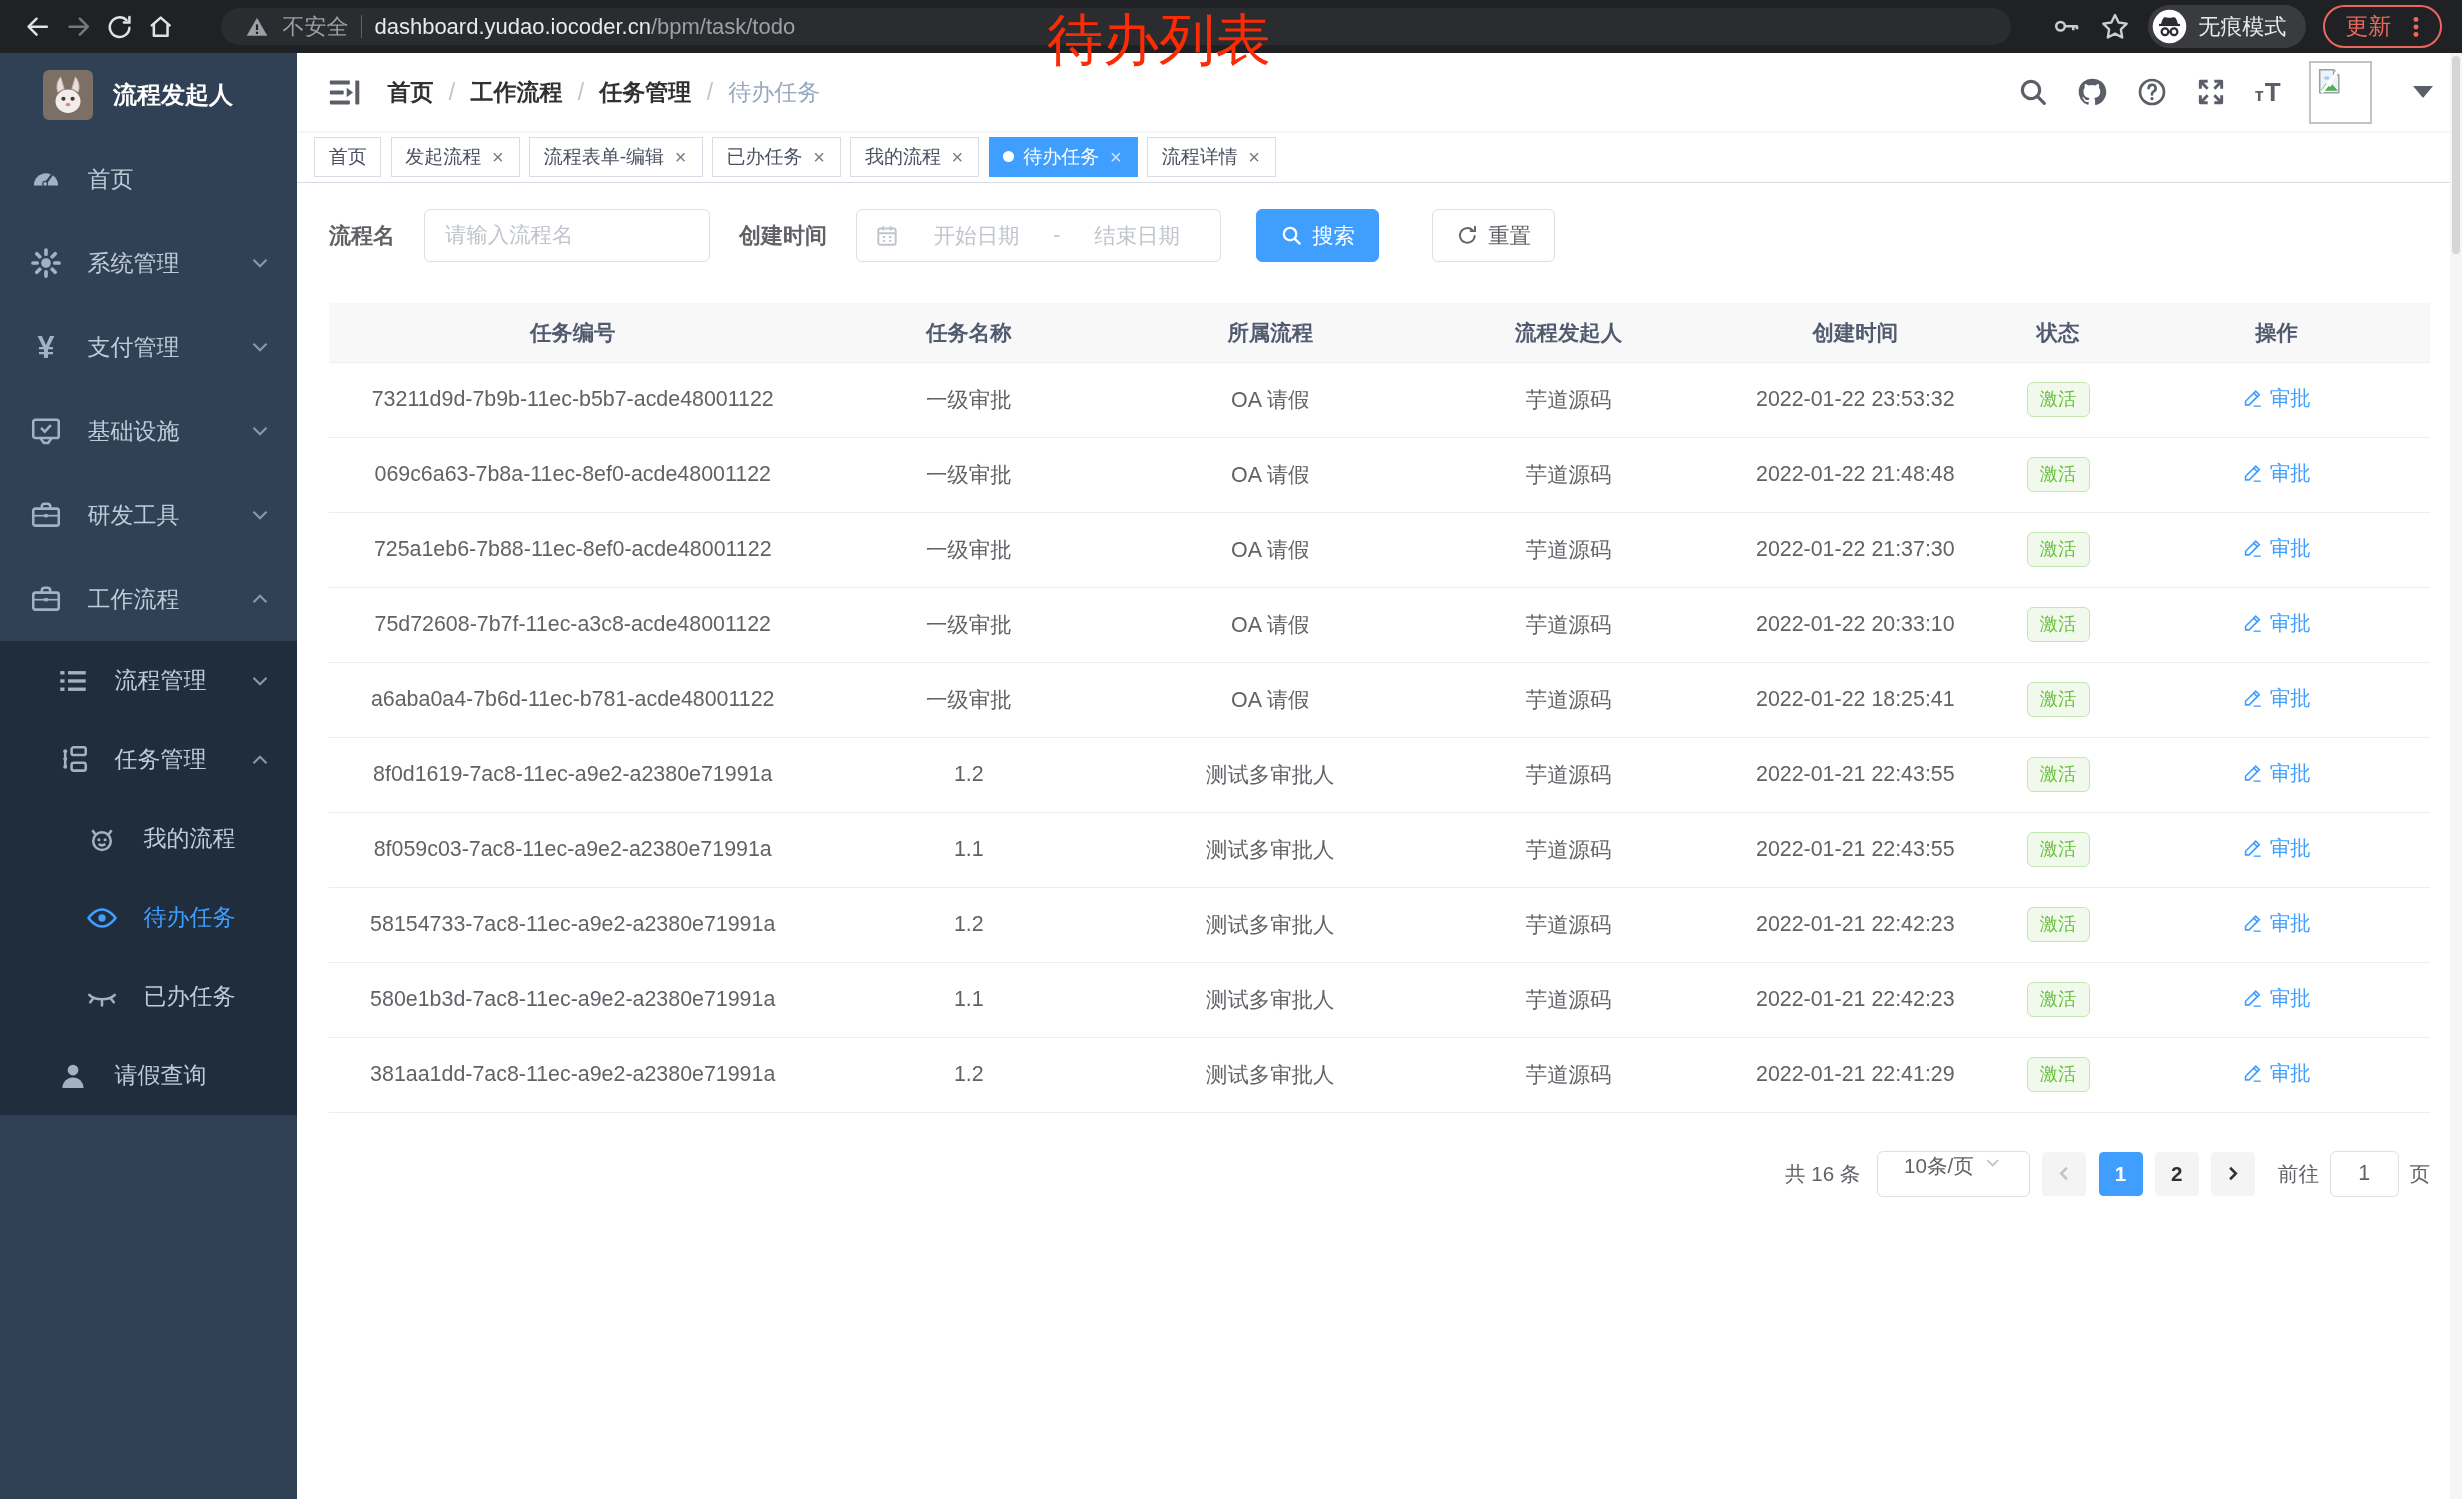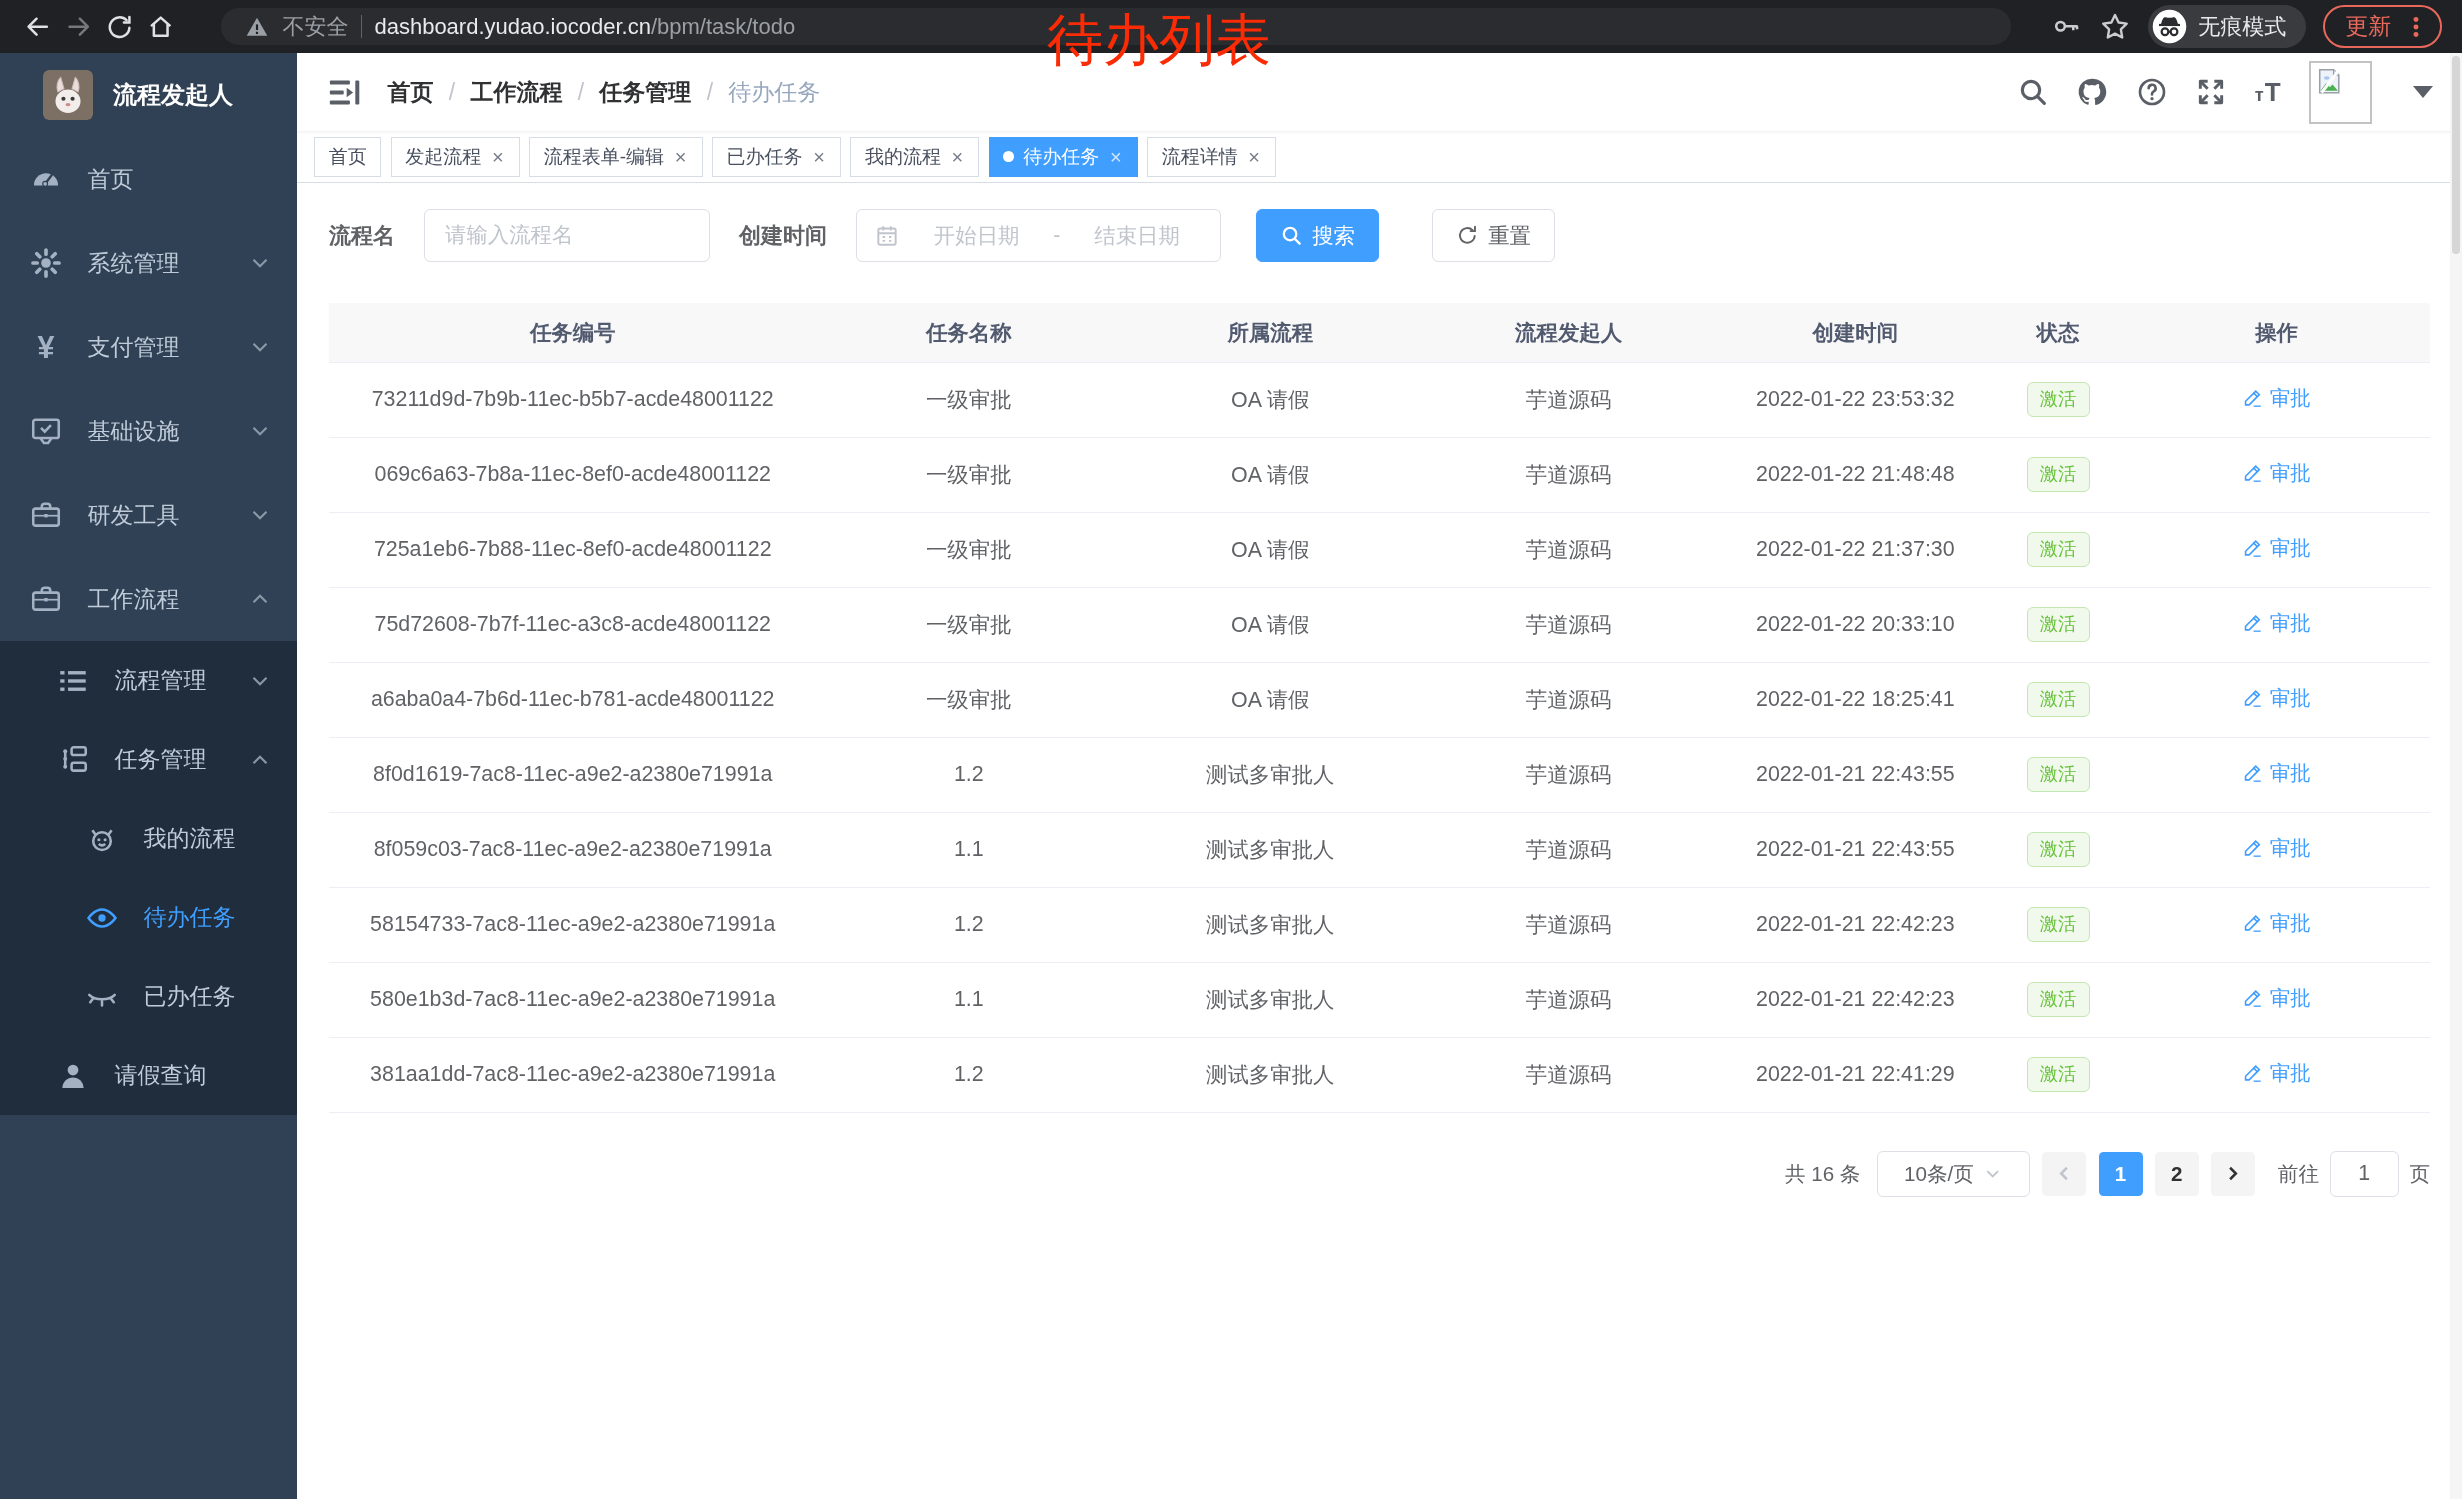--- a/index.html
+++ b/index.html
@@ -85,21 +85,21 @@
   table{width:100%;border-collapse:collapse;table-layout:fixed}
   col.w1{width:23.2%}col.w2{width:14.5%}col.w3{width:14.2%}col.w4{width:14.2%}col.w5{width:13.1%}col.w6{width:6.2%}col.w7{width:14.6%}
   th{background:#f8f8f9;color:#515a6e;font-weight:700;font-size:21.4px;height:59px;text-align:center;border-bottom:1.5px solid #ebeef5}
   td{height:75px;font-size:21.4px;color:#606266;text-align:center;border-bottom:1.5px solid #ebeef5;white-space:nowrap;overflow:hidden}
   .badge{display:inline-block;background:var(--success-bg);border:1.5px solid var(--success-border);color:var(--success-text);font-size:18.3px;padding:6.9px 12.2px;border-radius:6.1px;line-height:1}
   .approve-link{display:inline-flex;align-items:center;gap:6.1px;color:var(--accent);font-size:20.6px;cursor:pointer;text-decoration:none}
   .approve-link .icon{width:21.4px;height:21.4px}
 
   .pagination{display:flex;align-items:center;justify-content:flex-end;gap:12.2px;margin-top:38px;font-size:20.6px;color:#606266}
   .pg-total{margin-right:4.6px;white-space:nowrap}
-  .pg-size{width:153px;height:46px;border:1.5px solid #dcdfe6;border-radius:6.1px;display:flex;align-items:center;justify-content:center;gap:8px;color:#606266;cursor:pointer}
+  .pg-size{width:153px;height:46px;border:1.5px solid #dcdfe6;border-radius:6.1px;display:flex;align-items:flex-start;justify-content:center;gap:8px;color:#606266;cursor:pointer}
   .pg-size .icon{width:21.4px;height:21.4px;color:#c0c4cc}
   .pg-btn{width:44px;height:44px;border-radius:4.6px;background:#f4f4f5;display:flex;align-items:center;justify-content:center;cursor:pointer;font-weight:700}
   .pg-btn .icon{width:23px;height:23px;color:#303133}
   .pg-btn.disabled .icon{color:#c0c4cc}
   .pg-num{width:44px;height:44px;border-radius:4.6px;background:#f4f4f5;color:#303133;display:flex;align-items:center;justify-content:center;font-weight:700;cursor:pointer}
   .pg-num.active{background:var(--accent);color:#fff}
   .pg-goto{display:flex;align-items:center;gap:10.7px;margin-left:10.7px;white-space:nowrap}
   .goto-input{width:69px;height:46px;text-align:center}
 
   .scrollbar{position:absolute;right:0;top:53px;bottom:0;width:12.2px;background:#f5f5f5;z-index:6}

